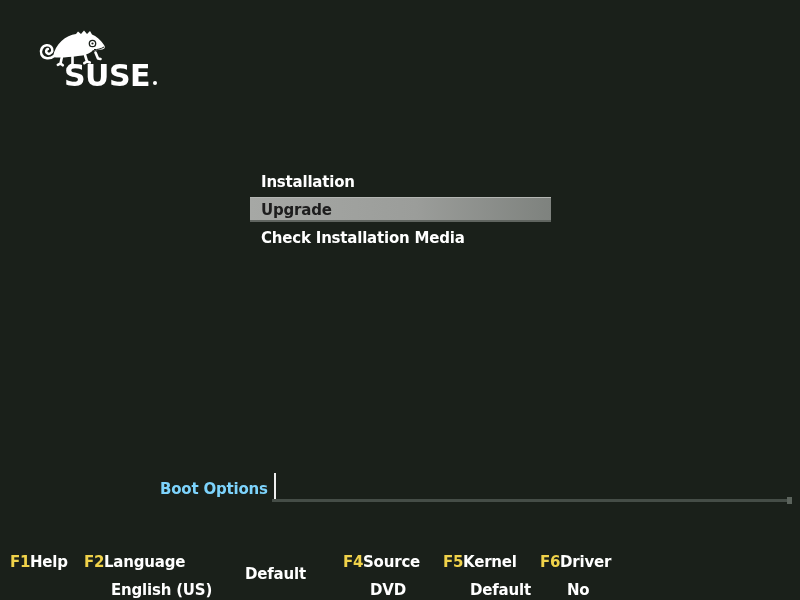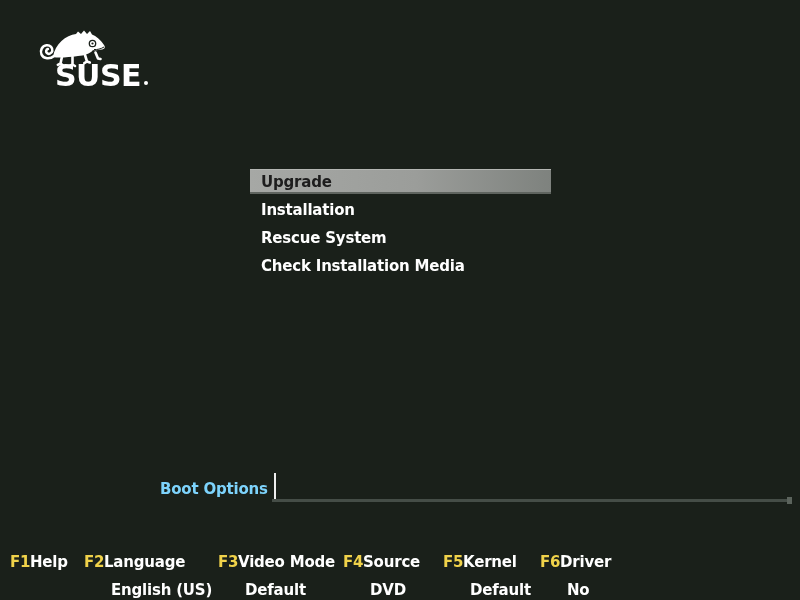--- a/index.html
+++ b/index.html
@@ -9,21 +9,21 @@
     overflow:hidden;
     position:relative;
     font-family:"DejaVu Sans", sans-serif;
     color:#ffffff;
     -webkit-font-smoothing:antialiased;
   }
 
   
   .logo { position:absolute; left:38px; top:26px; }
   .logo svg { display:block; }
-  .brand-row { position:relative; margin-left:17px; margin-top:-7px; white-space:nowrap; }
+  .brand-row { position:relative; margin-left:26px; margin-top:-7px; white-space:nowrap; }
   .brand {
     font-size:30px; font-weight:bold; letter-spacing:-0.5px; color:#ffffff; line-height:30px;
   }
   .brand-dot {
     display:inline-block; width:4px; height:4px; border-radius:50%;
     background:#ffffff; margin-left:3px; margin-bottom:1px;
   }
 
   
   .menu { position:absolute; left:250px; top:168px; width:301px; }
@@ -122,43 +122,41 @@
     <circle cx="54.5" cy="17.5" r="1.1" fill="#1a201a"></circle>
 
     <path d="M56,23.5 C59,23.8 63,23 66,21" fill="none" stroke="#1a201a" stroke-width="1"></path>
   </svg>
   <div class="brand-row">
     <span class="brand">SUSE</span><span class="brand-dot"></span>
   </div>
 </div>
 
 <div class="menu" id="boot-menu">
+    <div class="menu-item">Installation</div>
     <div class="menu-item selected">Upgrade</div>
-    <div class="menu-item">Installation</div>
-    <div class="menu-item">Rescue System</div>
     <div class="menu-item">Check Installation Media</div>
   </div>
 
 <span class="boot-options-label">Boot Options</span>
 <div class="boot-input">
   <span class="caret"></span>
   <span class="underline-cap"></span>
 </div>
 
 <div class="fkey-bar" id="fkey-bar">
     <div class="fkey-group">
       <div class="fkey-row"><span class="fkey-key">F1</span><span class="fkey-label">Help</span></div>
       <div class="fkey-value"></div>
     </div>
     <div class="fkey-group">
       <div class="fkey-row"><span class="fkey-key">F2</span><span class="fkey-label">Language</span></div>
       <div class="fkey-value">English (US)</div>
     </div>
     <div class="fkey-group">
-      <div class="fkey-row"><span class="fkey-key">F3</span><span class="fkey-label">Video Mode</span></div>
       <div class="fkey-value">Default</div>
     </div>
     <div class="fkey-group">
       <div class="fkey-row"><span class="fkey-key">F4</span><span class="fkey-label">Source</span></div>
       <div class="fkey-value">DVD</div>
     </div>
     <div class="fkey-group">
       <div class="fkey-row"><span class="fkey-key">F5</span><span class="fkey-label">Kernel</span></div>
       <div class="fkey-value">Default</div>
     </div>

